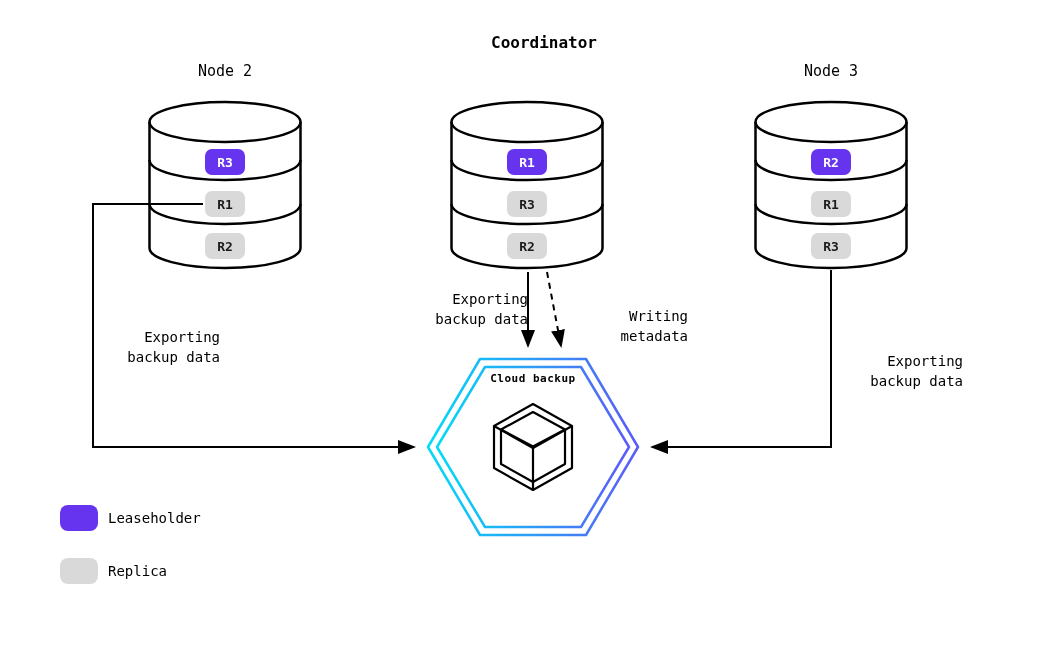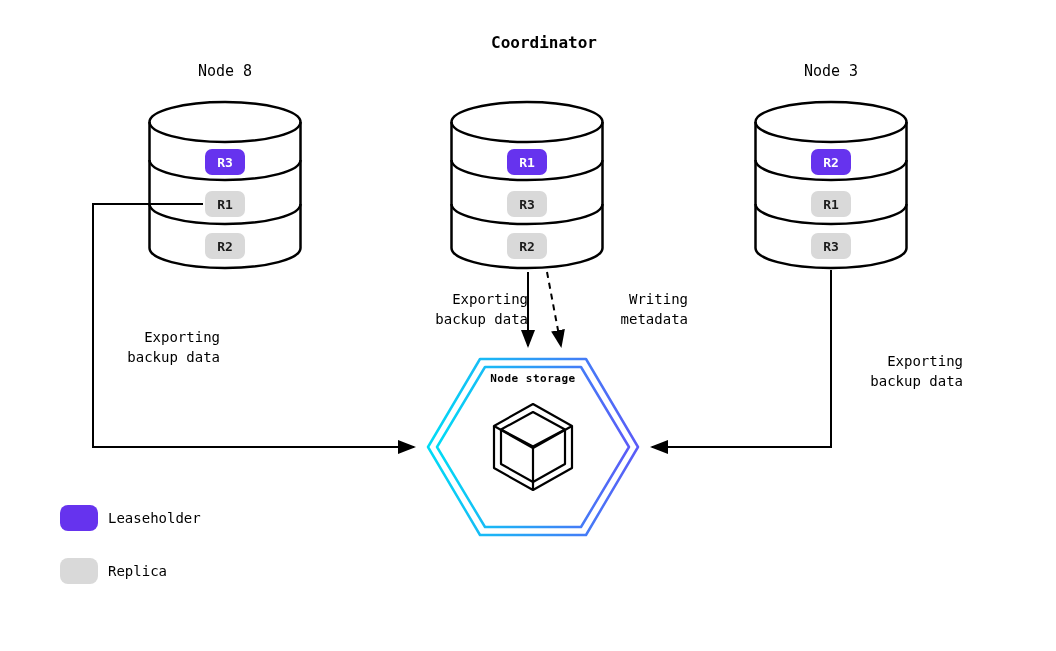--- a/index.html
+++ b/index.html
@@ -70,21 +70,21 @@
       <path d="M0,0 L9,3.5 L0,7 z" fill="#000"></path>
     </marker>
   </defs>
   <path class="conn" d="M203,204 H93 V447 H414" marker-end="url(#ah)"></path>
   <path class="conn" d="M528,272 V346" marker-end="url(#ah)"></path>
   <path class="conn dashed" d="M547,272 L561,346" marker-end="url(#ah)"></path>
   <path class="conn" d="M831,270 V447 H652" marker-end="url(#ah)"></path>
 </svg>
 
 <div class="abs node" style="left:125px;top:62px;">
-  <div class="node-label">Node 8</div>
+  <div class="node-label">Node 2</div>
   <svg class="cylinder" width="156" height="170" viewBox="0 0 156 170">
     <ellipse class="cyl-stroke" cx="78" cy="22" rx="75.5" ry="20" fill="#fff"></ellipse>
     <line class="cyl-stroke" x1="2.5" y1="22" x2="2.5" y2="148"></line>
     <line class="cyl-stroke" x1="153.5" y1="22" x2="153.5" y2="148"></line>
     <path class="cyl-stroke" d="M2.5,60 A75.5,20 0 0 0 153.5,60"></path>
     <path class="cyl-stroke" d="M2.5,104 A75.5,20 0 0 0 153.5,104"></path>
     <path class="cyl-stroke" d="M2.5,148 A75.5,20 0 0 0 153.5,148"></path>
   </svg>
   <div class="badge leaseholder r0">R3</div>
   <div class="badge replica r1">R1</div>
@@ -117,37 +117,37 @@
   </svg>
   <div class="badge leaseholder r0">R2</div>
   <div class="badge replica r1">R1</div>
   <div class="badge replica r2">R3</div>
 </div>
 
 <div class="abs arrow-label" style="left:90px;top:327px;">Exporting
 backup data</div>
 <div class="abs arrow-label" style="left:398px;top:289px;">Exporting
 backup data</div>
-<div class="abs arrow-label" style="left:558px;top:289px;">Writing
+<div class="abs arrow-label" style="left:558px;top:306px;">Writing
 metadata</div>
 <div class="abs arrow-label" style="left:833px;top:351px;">Exporting
 backup data</div>
 
 <svg class="abs" style="left:423px;top:352px;" width="220" height="190" viewBox="0 0 220 190">
   <defs>
     <linearGradient id="hexgrad" x1="0" y1="0" x2="1" y2="0">
       <stop class="stop-start" offset="0"></stop>
       <stop class="stop-end" offset="1"></stop>
     </linearGradient>
   </defs>
   <polygon class="hex-outer" points="5,95 57,7 163,7 215,95 163,183 57,183"></polygon>
   <polygon class="hex-inner" points="14,95 62,15 158,15 206,95 158,175 62,175"></polygon>
 </svg>
 
-<div class="abs cloud-label">Node storage</div>
+<div class="abs cloud-label">Cloud backup</div>
 
 <svg class="abs" style="left:488px;top:400px;" width="90" height="96" viewBox="0 0 90 96">
   <path class="cube-stroke" d="M45,4 L84,26 L45,48 L6,26 Z"></path>
   <path class="cube-stroke" d="M6,26 L6,68 L45,90 L84,68 L84,26"></path>
   <path class="cube-stroke" d="M45,48 L45,90"></path>
   <path class="cube-stroke" d="M45,12 L77,29.5 L45,46.5 L13,29.5 Z"></path>
   <path class="cube-stroke" d="M13,29.5 L13,64 L45,82 L77,64 L77,29.5"></path>
 </svg>
 
 <div class="abs legend-swatch leaseholder" style="left:60px;top:505px;"></div>

